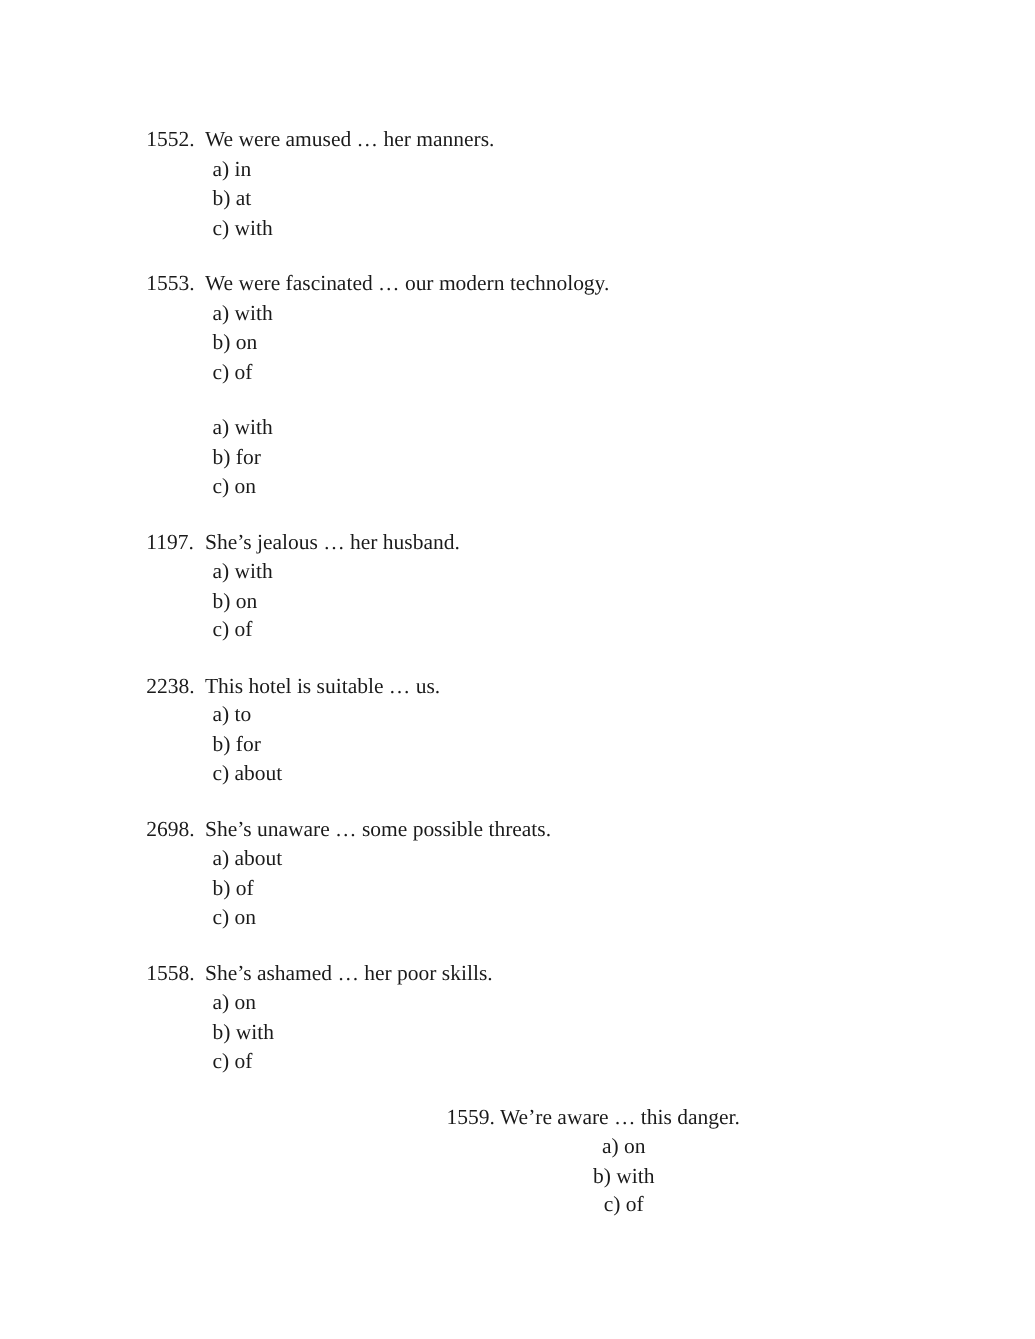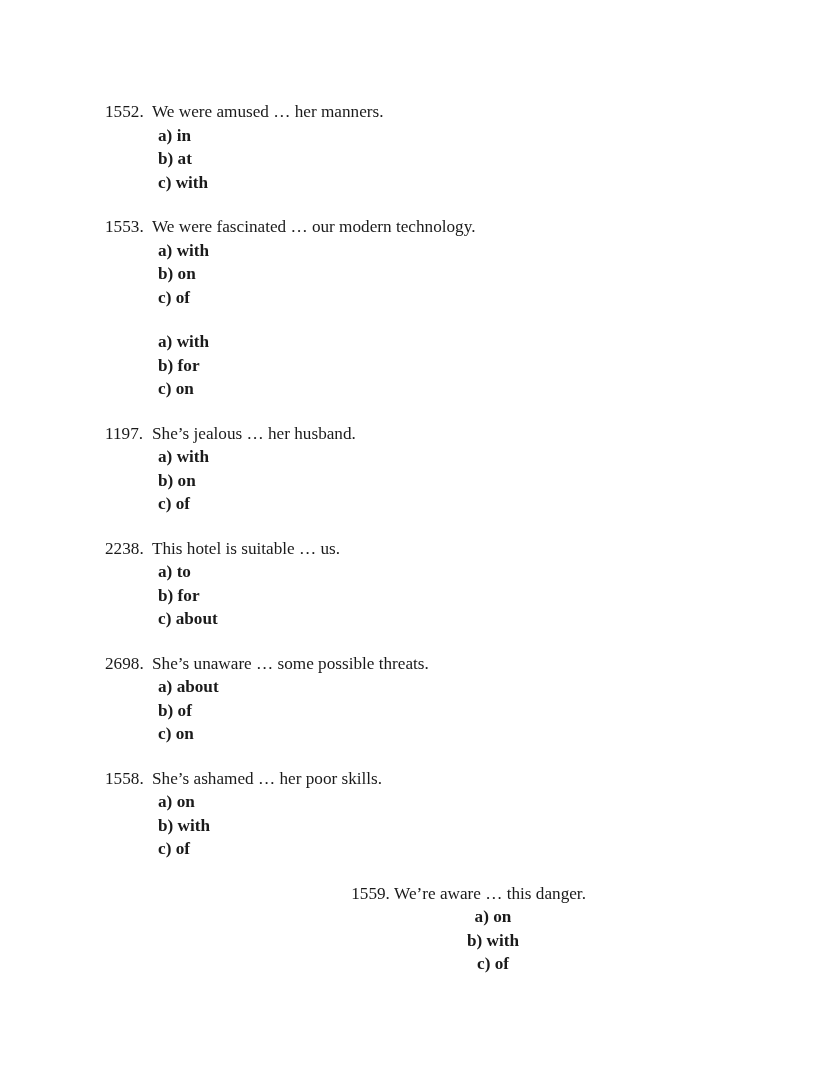--- a/index.html
+++ b/index.html
@@ -15,21 +15,21 @@
     color: #1a1a1a;
     -webkit-font-smoothing: antialiased;
     overflow: hidden;
   }
   .page {
     position: relative;
     width: 828px;
     height: 1071px;
     background: #ffffff;
     box-sizing: border-box;
-    padding: 100px 0 0 0;
+    padding: 100px 0 0 12px;
   }
   .question-list {
     margin: 0;
     padding: 0;
     list-style: none;
   }
   .question-block {
     margin: 0 0 21px 0;
     padding: 0;
   }
@@ -57,21 +57,20 @@
     margin: 0;
     padding: 0;
     list-style: none;
   }
   .option-line {
     display: block;
     font-size: 17.2px;
     line-height: 23.5px;
     white-space: nowrap;
     padding-left: 158px;
-    font-weight: bold;
   }
   .opt-label {
     font-size: 17.2px;
   }
   .opt-text {
     font-size: 17.2px;
   }
 </style>
 </head>
 <body>

